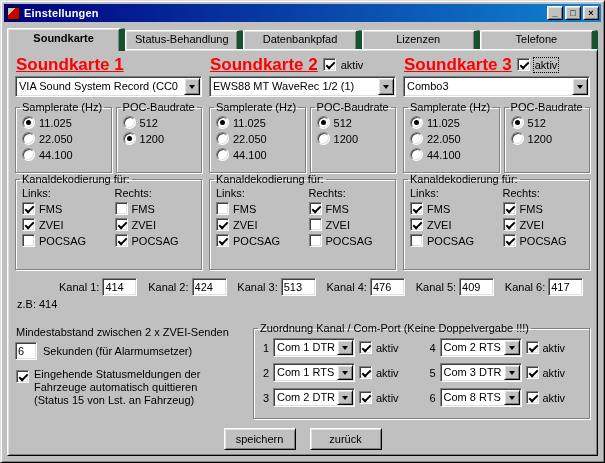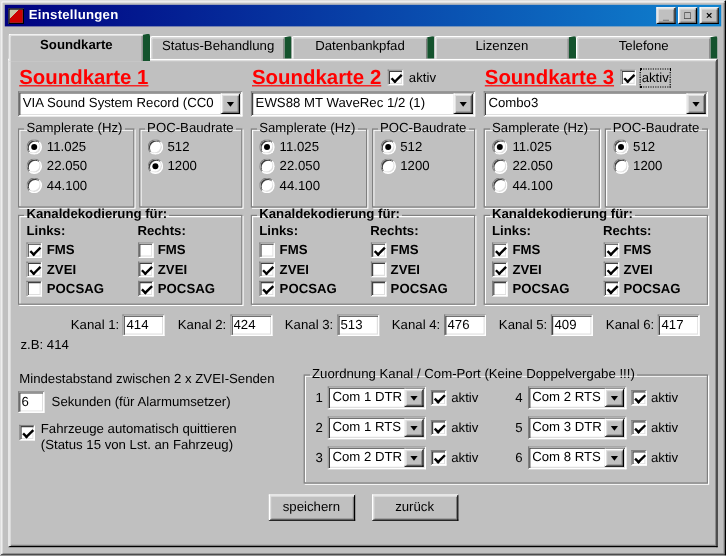--- a/index.html
+++ b/index.html
@@ -82,21 +82,21 @@
     width:13px; height:13px; flex:none; position:relative; background:#fff;
     border:1px solid; border-color:#808080 #fff #fff #808080;
     box-shadow: inset 1px 1px 0 #404040, inset -1px -1px 0 #dfdfdf;
   }
   .radio { border-radius:50%; display:flex; align-items:center; justify-content:center; }
   .radio.checked::after { content:""; width:5px; height:5px; border-radius:50%; background:#000; }
   .cb.checked::after {
     content:""; position:absolute; left:2px; top:3px; width:7px; height:3px;
     border-left:2px solid #000; border-bottom:2px solid #000; transform:rotate(-45deg);
   }
-  .group-dek { margin-top:6px; height:81px;font-weight:bold; }
+  .group-dek { margin-top:6px; height:97px; }
   .dek-cols { display:flex; }
   .dek-col { flex:1; min-width:0; }
   .dek-head { margin:2px 0 1px 6px; }
   
   .kanal-row { display:flex; align-items:flex-start; margin-top:8px; gap:4px; flex:none;padding-left:44px; }
   .kanal-pair { display:flex; align-items:center; gap:3px; flex:1; white-space:nowrap; }
   input.tb { height:18px; font:11px "Liberation Sans", sans-serif; padding:0 2px; outline:none; }
   .kanal-input { width:35px; }
   .kanal-hint { margin:2px 0 0 2px; flex:none; }
   
@@ -415,20 +415,21 @@
       <div class="bottom-row">
         <div class="bottom-left">
           <div class="mind-label">Mindestabstand zwischen 2 x ZVEI-Senden</div>
           <div class="mind-row">
             <input class="tb sunken-field mind-input" value="6" style="">
             <span>Sekunden  (für Alarmumsetzer)</span>
           </div>
           <div class="quitt">
             <span class="cb checked"></span>
             <div class="quitt-lines">
+              <div>Eingehende Statusmeldungen der</div>
               <div>Fahrzeuge automatisch quittieren</div>
               <div>(Status 15 von Lst. an Fahrzeug)</div>
             </div>
           </div>
         </div>
 
         <fieldset class="group zuordnung">
           <legend>Zuordnung Kanal / Com-Port (Keine Doppelvergabe !!!)</legend>
           <div class="z-grid">
             <div class="z-row">

